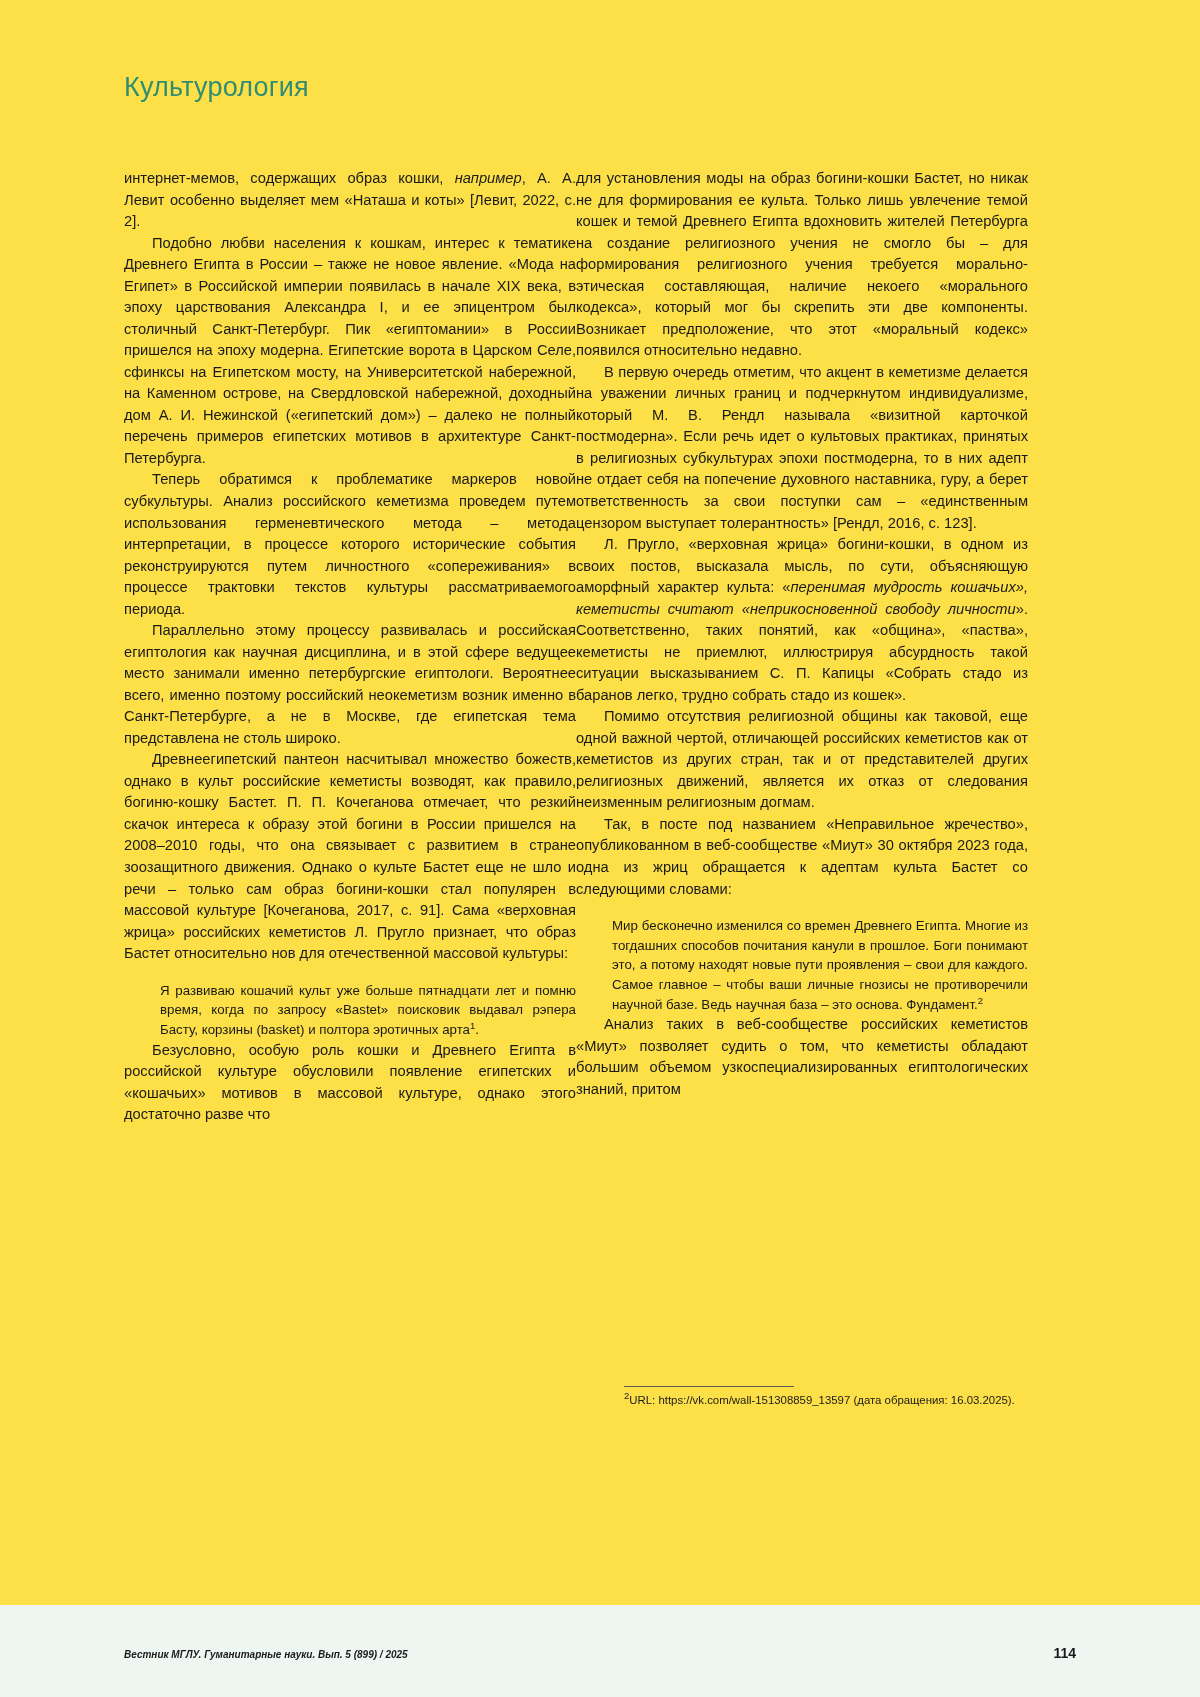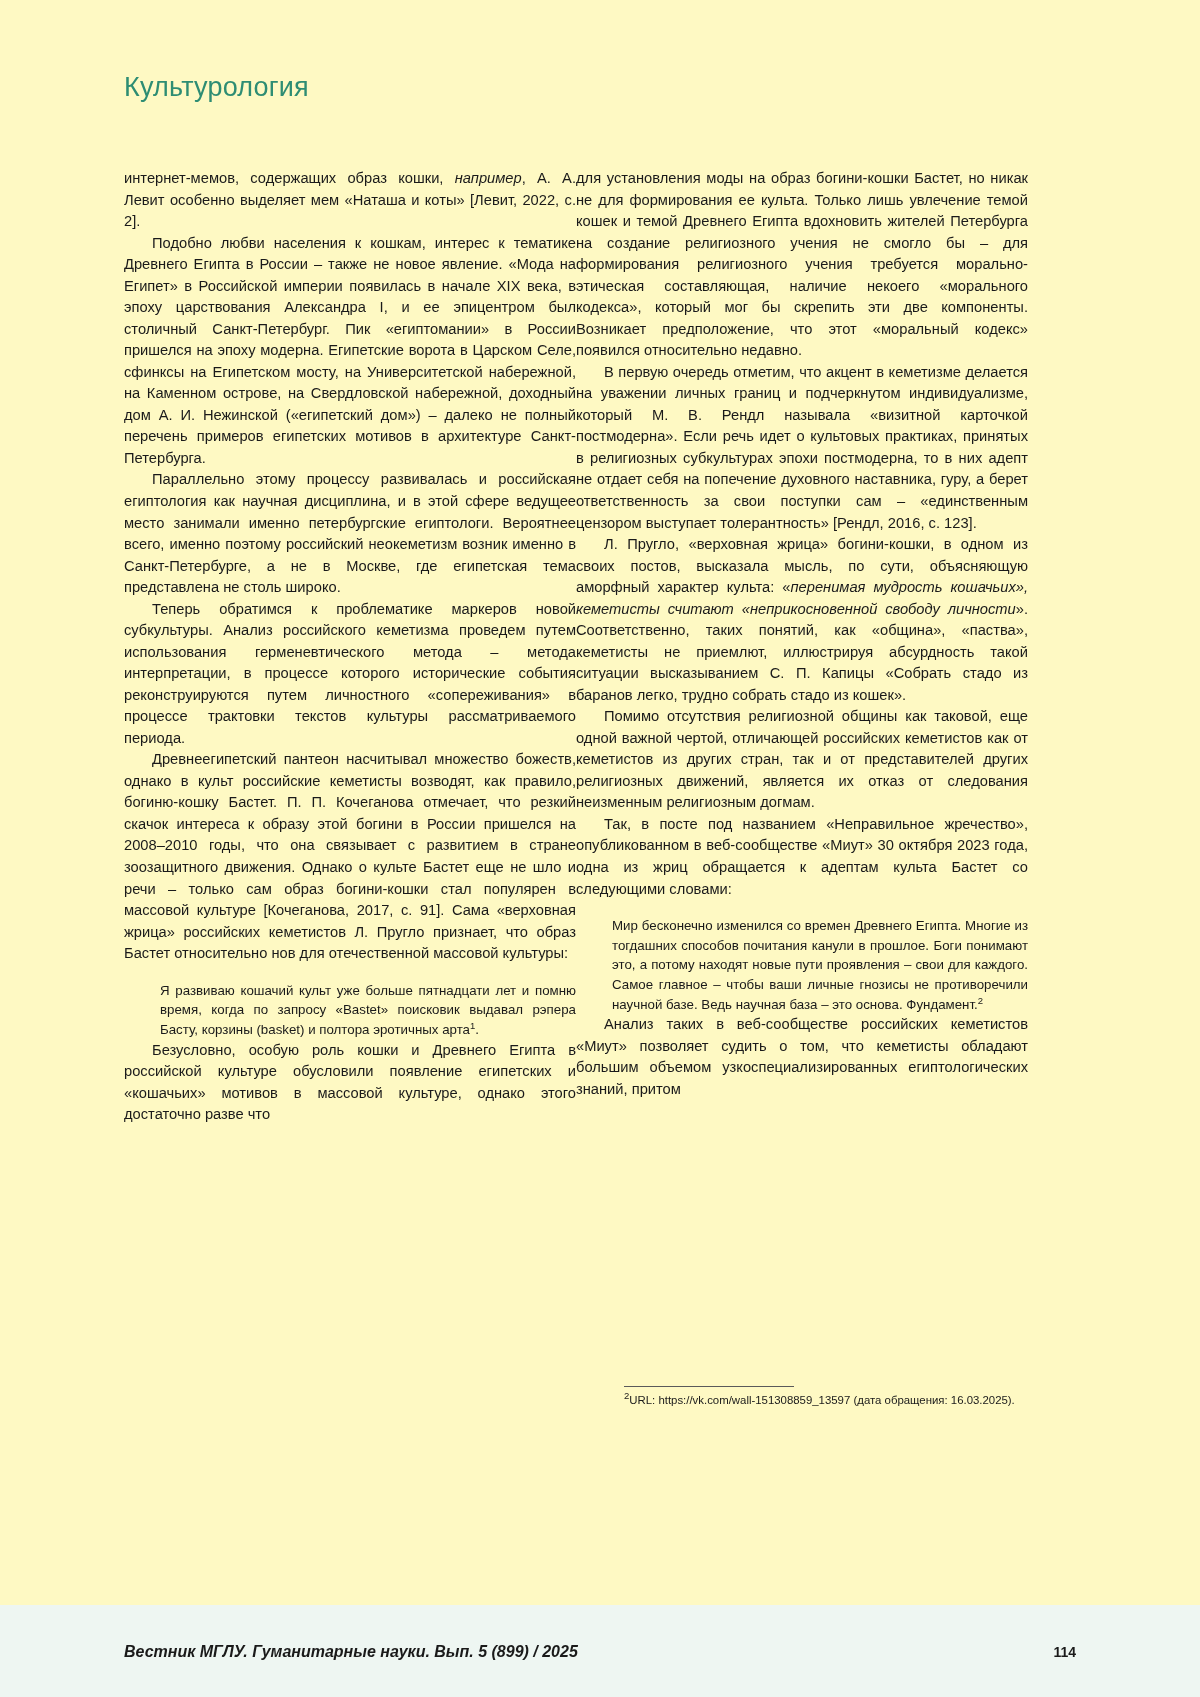--- a/index.html
+++ b/index.html
@@ -5,21 +5,21 @@
   html, body {
     margin: 0;
     padding: 0;
     background: #ffffff;
   }
   .page {
     position: relative;
     width: 1200px;
     height: 1697px;
     margin: 0 auto;
-    background: #fef9c3;
+    background: #fde047;
     font-family: "Liberation Sans", sans-serif;
     color: #1a1a1a;
     box-sizing: border-box;
     overflow: hidden;
   }
 
   .section-title {
     position: absolute;
     left: 124px;
     top: 72px;
@@ -111,21 +111,21 @@
   .footer-inner {
     position: absolute;
     left: 124px;
     right: 124px;
     bottom: 36px;
     display: flex;
     justify-content: space-between;
     align-items: baseline;
   }
   .footer-text {
-    font-size: 16px;
+    font-size: 10px;
     font-style: italic;
     font-weight: bold;
     color: #1a1a1a;
   }
   .page-number {
     font-size: 14px;
     font-weight: bold;
     color: #1a1a1a;
   }
 </style>
@@ -134,22 +134,22 @@
 
 <div class="page">
 
   <div class="section-title" style="color: rgb(46, 141, 115);">Культурология</div>
 
   <div class="columns">
 
     <div class="col">
       <p class="body">интернет-мемов, содержащих образ кошки, <em>например</em>, А. А. Левит особенно выделяет мем «Наташа и коты» [Левит, 2022, с. 2].</p>
       <p class="body indent">Подобно любви населения к кошкам, интерес к тематике Древнего Египта в России – также не новое явление. «Мода на Египет» в Российской империи появилась в начале XIX века, в эпоху царствования Александра I, и ее эпицентром был столичный Санкт-Петербург. Пик «египтомании» в России пришелся на эпоху модерна. Египетские ворота в Царском Селе, сфинксы на Египетском мосту, на Университетской набережной, на Каменном острове, на Свердловской набережной, доходный дом А. И. Нежинской («египетский дом») – далеко не полный перечень примеров египетских мотивов в архитектуре Санкт-Петербурга.</p>
+      <p class="body indent">Теперь обратимся к проблематике маркеров новой субкультуры. Анализ российского кеметизма проведем путем использования герменевтического метода – метода интерпретации, в процессе которого исторические события реконструируются путем личностного «сопереживания» в процессе трактовки текстов культуры рассматриваемого периода.</p>
       <p class="body indent">Параллельно этому процессу развивалась и российская египтология как научная дисциплина, и в этой сфере ведущее место занимали именно петербургские египтологи. Вероятнее всего, именно поэтому российский неокеметизм возник именно в Санкт-Петербурге, а не в Москве, где египетская тема представлена не столь широко.</p>
-      <p class="body indent">Теперь обратимся к проблематике маркеров новой субкультуры. Анализ российского кеметизма проведем путем использования герменевтического метода – метода интерпретации, в процессе которого исторические события реконструируются путем личностного «сопереживания» в процессе трактовки текстов культуры рассматриваемого периода.</p>
       <p class="body indent">Древнеегипетский пантеон насчитывал множество божеств, однако в культ российские кеметисты возводят, как правило, богиню-кошку Бастет. П. П. Кочеганова отмечает, что резкий скачок интереса к образу этой богини в России пришелся на 2008–2010 годы, что она связывает с развитием в стране зоозащитного движения. Однако о культе Бастет еще не шло и речи – только сам образ богини-кошки стал популярен в массовой культуре [Кочеганова, 2017, с. 91]. Сама «верховная жрица» российских кеметистов Л. Пругло признает, что образ Бастет относительно нов для отечественной массовой культуры:</p>
       <p class="quote">Я развиваю кошачий культ уже больше пятнадцати лет и помню время, когда по запросу «Bastet» поисковик выдавал рэпера Басту, корзины (basket) и полтора эротичных арта<sup>1</sup>.</p>
       <p class="body indent quote-after">Безусловно, особую роль кошки и Древнего Египта в российской культуре обусловили появление египетских и «кошачьих» мотивов в массовой культуре, однако этого достаточно разве что</p>
     </div>
 
     <div class="col">
       <p class="body">для установления моды на образ богини-кошки Бастет, но никак не для формирования ее культа. Только лишь увлечение темой кошек и темой Древнего Египта вдохновить жителей Петербурга на создание религиозного учения не смогло бы – для формирования религиозного учения требуется морально-этическая составляющая, наличие некоего «морального кодекса», который мог бы скрепить эти две компоненты. Возникает предположение, что этот «моральный кодекс» появился относительно недавно.</p>
       <p class="body indent">В первую очередь отметим, что акцент в кеметизме делается на уважении личных границ и подчеркнутом индивидуализме, который М. В. Рендл называла «визитной карточкой постмодерна». Если речь идет о культовых практиках, принятых в религиозных субкультурах эпохи постмодерна, то в них адепт не отдает себя на попечение духовного наставника, гуру, а берет ответственность за свои поступки сам – «единственным цензором выступает толерантность» [Рендл, 2016, с. 123].</p>
       <p class="body indent">Л. Пругло, «верховная жрица» богини-кошки, в одном из своих постов, высказала мысль, по сути, объясняющую аморфный характер культа: «<em>перенимая мудрость кошачьих», кеметисты считают «неприкосновенной свободу личности</em>». Соответственно, таких понятий, как «община», «паства», кеметисты не приемлют, иллюстрируя абсурдность такой ситуации высказыванием С. П. Капицы «Собрать стадо из баранов легко, трудно собрать стадо из кошек».</p>
       <p class="body indent">Помимо отсутствия религиозной общины как таковой, еще одной важной чертой, отличающей российских кеметистов как от кеметистов из других стран, так и от представителей других религиозных движений, является их отказ от следования неизменным религиозным догмам.</p>

